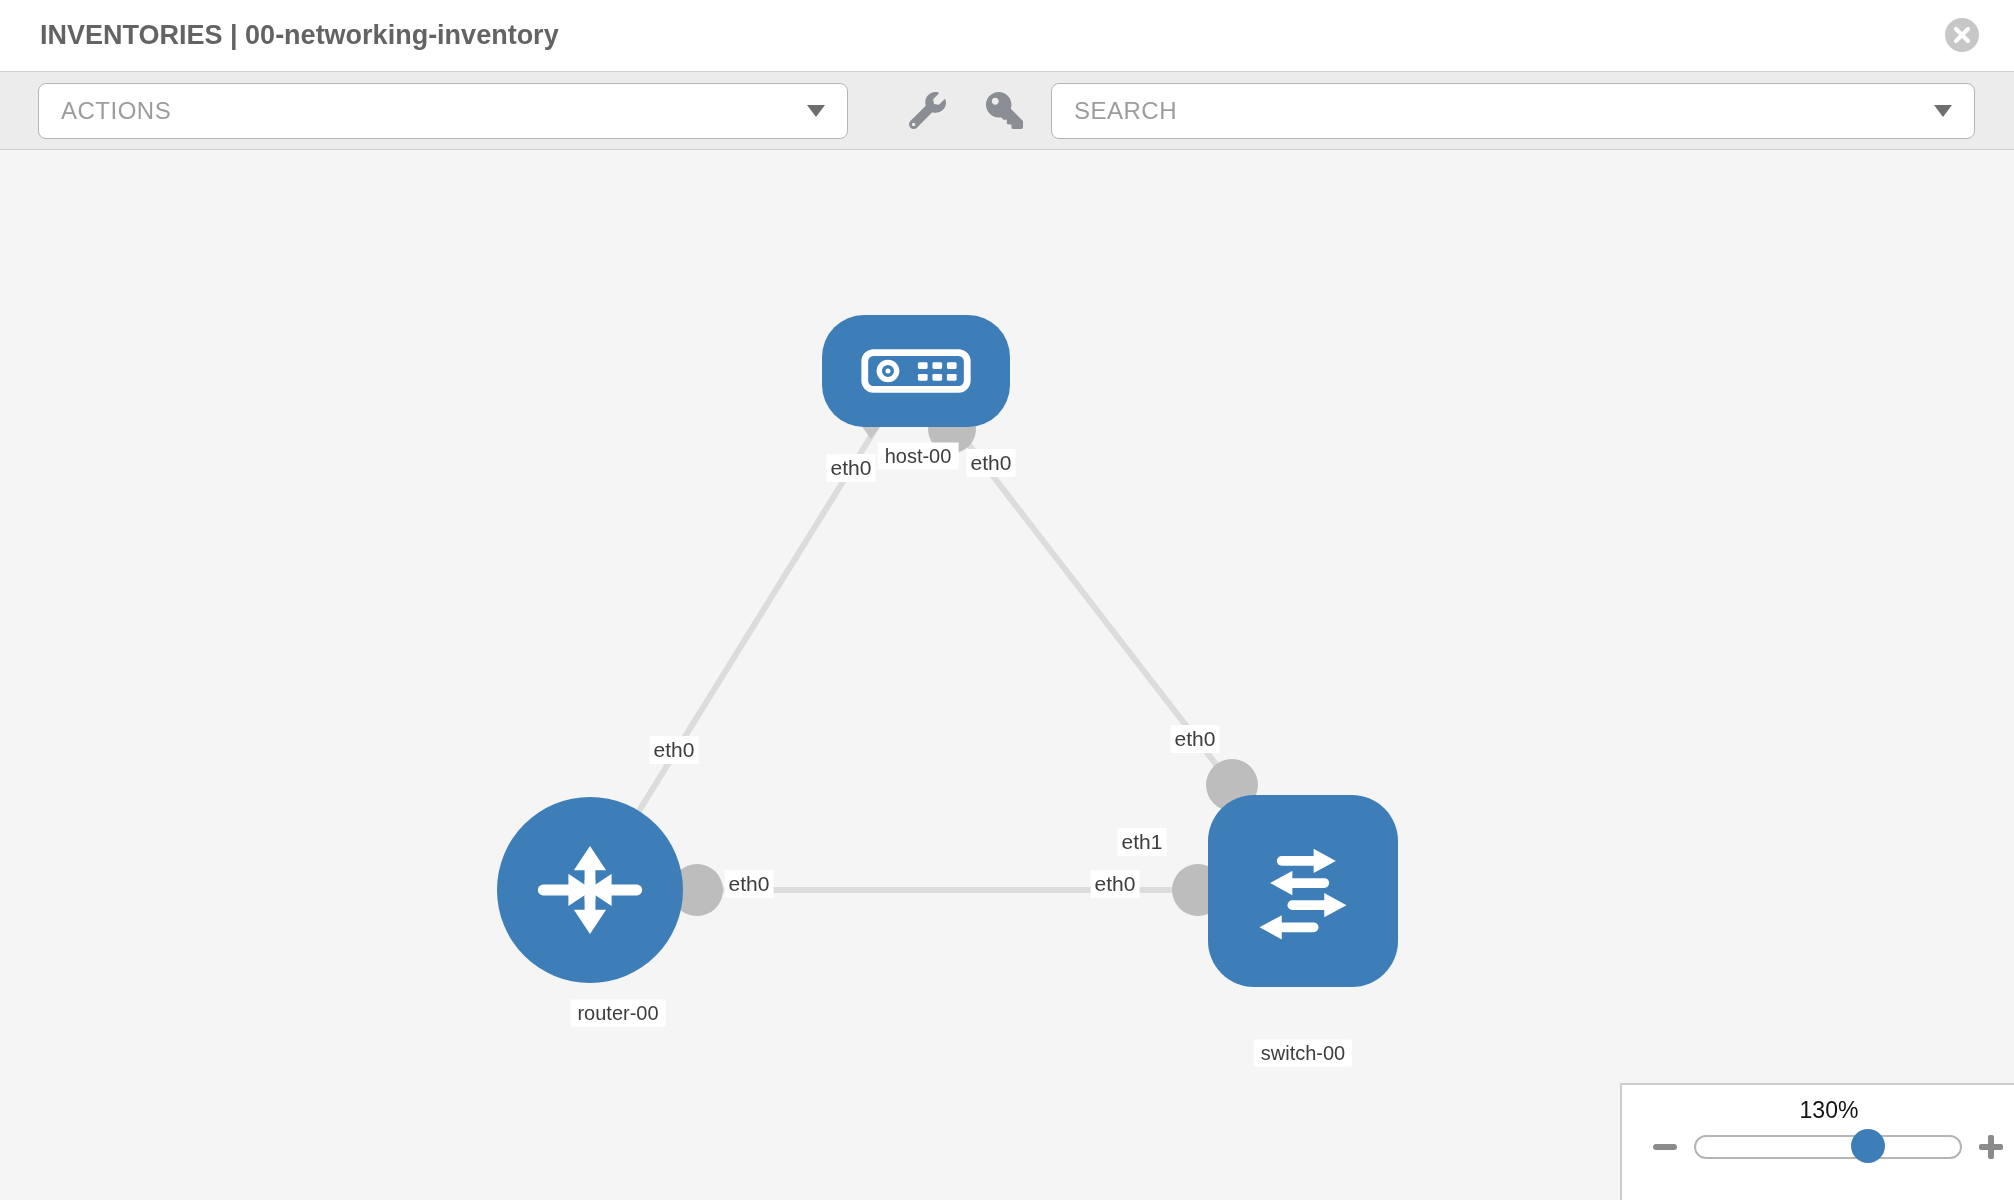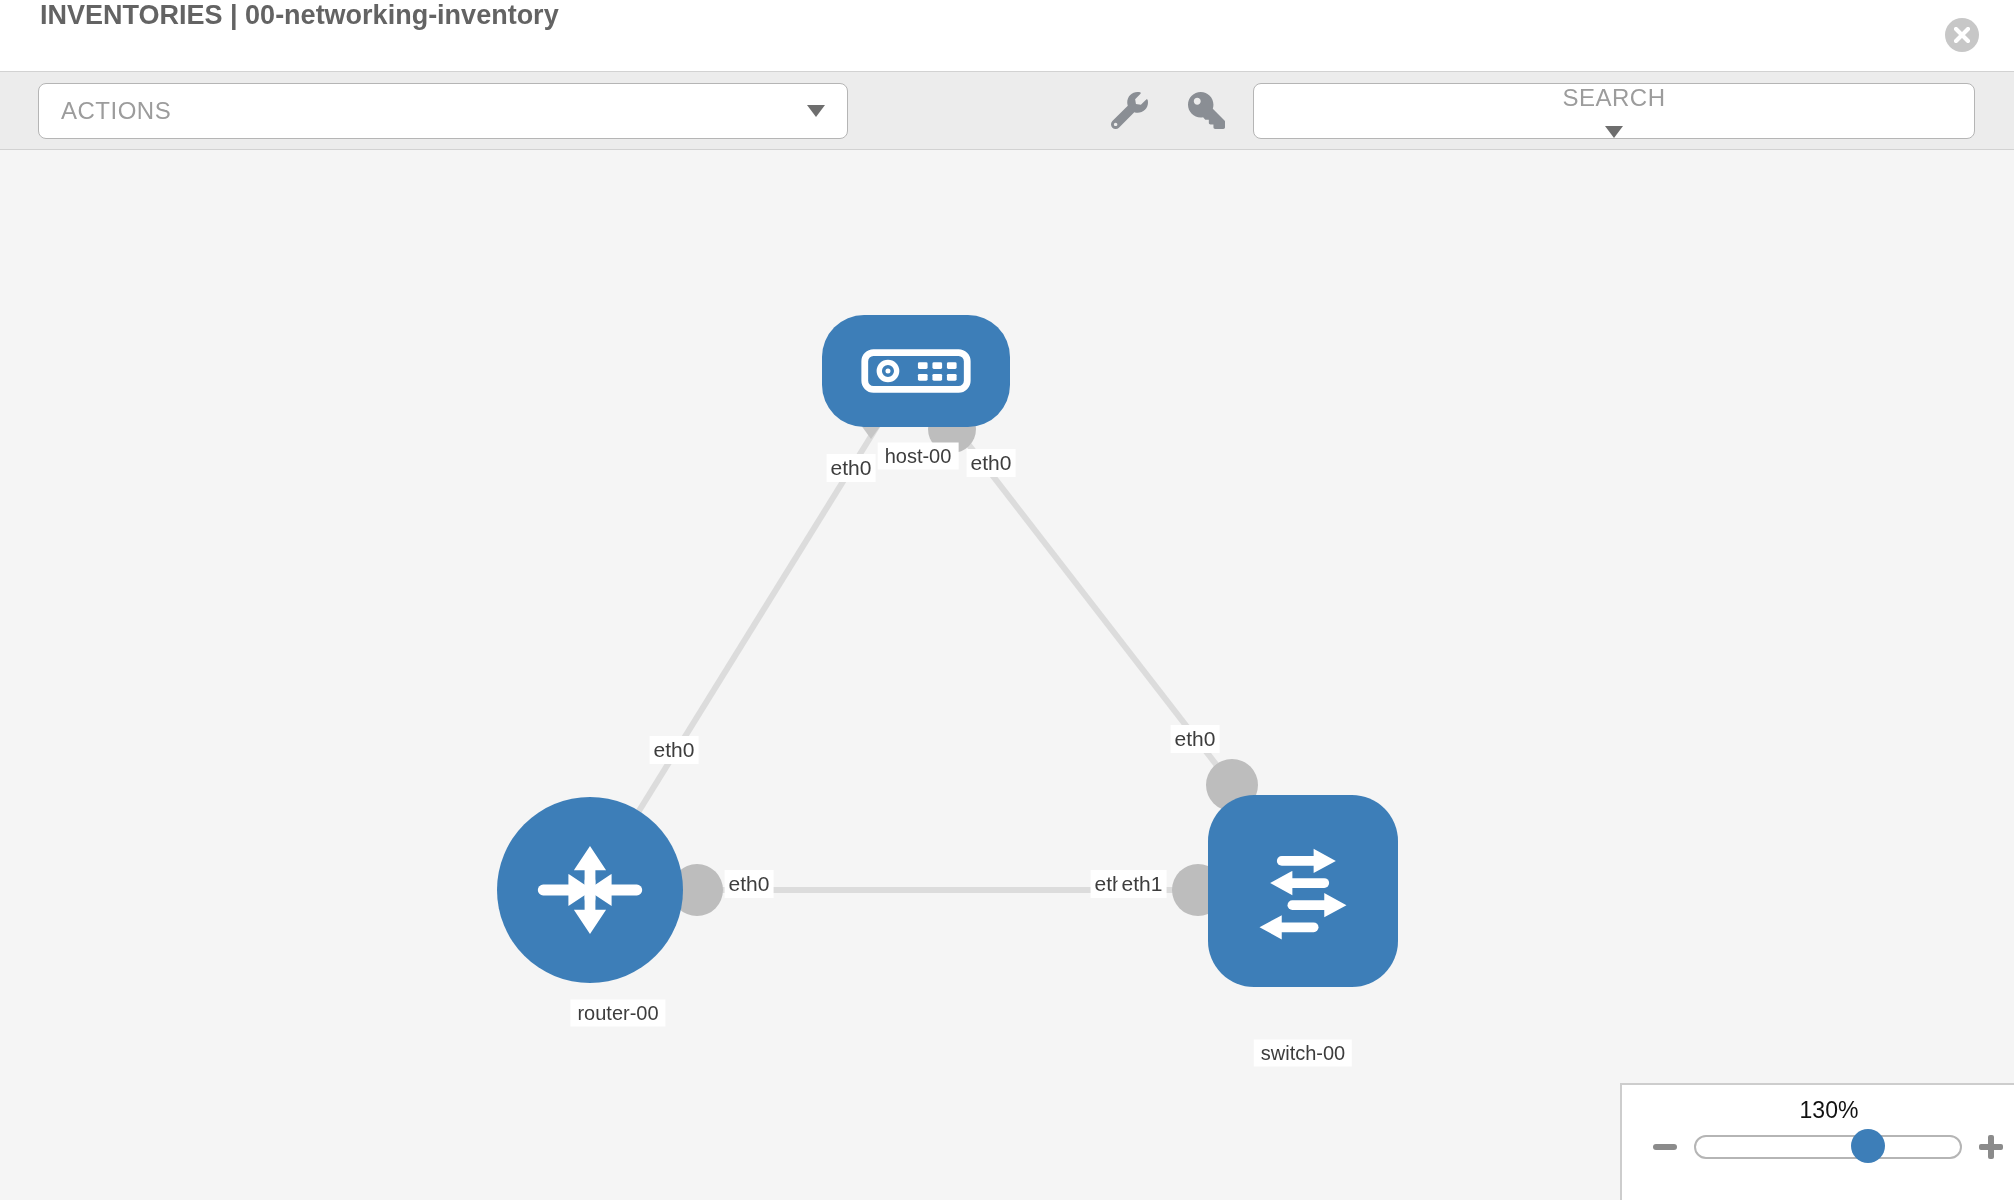--- a/index.html
+++ b/index.html
@@ -1,39 +1,39 @@
 <!DOCTYPE html>
 <html><head>
 <meta charset="utf-8">
 <style>
   * { margin: 0; padding: 0; box-sizing: border-box; }
   html, body { width: 2014px; height: 1200px; overflow: hidden; background: #fff;
     font-family: "Liberation Sans", sans-serif; }
 
   
   .header { position: absolute; top: 0; left: 0; width: 2014px; height: 71px;
-    background: #ffffff; display: flex; padding: 0 40px; }
+    background: #ffffff; display: flex; align-items: center; padding: 0 40px; }
   .title { font-size: 27px; font-weight: bold; color: #636363; }
   .close-btn { position: absolute; right: 35px; top: 18px; width: 34px; height: 34px;
     border: none; border-radius: 50%; background: #c7c7c7; cursor: pointer;
     display: flex; align-items: center; justify-content: center; padding: 0; }
   .close-btn svg { width: 16px; height: 16px; }
 
   
   .toolbar { position: absolute; top: 71px; left: 0; width: 2014px; height: 79px;
     background: #ececec; border-top: 1px solid #d2d2d2; border-bottom: 1px solid #d2d2d2;
     display: flex; align-items: center; padding: 0 39px 0 38px; }
   .select { height: 56px; background: #fff; border: 1px solid #b5b5b5; border-radius: 8px;
     display: flex; align-items: center; justify-content: space-between;
     padding: 0 22px; cursor: pointer; }
   .select .select-label { font-size: 24px; color: #9c9c9c; letter-spacing: 0.5px; }
   .caret { width: 0; height: 0; border-left: 9px solid transparent;
     border-right: 9px solid transparent; border-top: 12px solid #6e6e6e; }
   .select.actions { width: 810px; }
-  .select.search { width: 722px; flex-direction: column; }
+  .select.search { width: 924px; }
   .toolbar-spacer { flex: 1; }
   .icon-btn { background: transparent; border: none; cursor: pointer; padding: 0;
     display: flex; align-items: center; justify-content: center; }
   .icon-btn svg { width: 37px; height: 37px; fill: #8a8e94; }
   .icon-btn.wrench { margin-right: 40px; }
   .icon-btn.key { margin-right: 28px; }
 
   
   .canvas { position: absolute; top: 150px; left: 0; width: 2014px; height: 1050px;
     background: #f5f5f5; }
@@ -167,21 +167,21 @@
       </g>
     </svg>
   </div>
 
   <span class="chip if" style="left:851px; top:318px;">eth0</span>
   <span class="chip if" style="left:991px; top:313px;">eth0</span>
   <span class="chip if" style="left:674px; top:600px;">eth0</span>
   <span class="chip if" style="left:1195px; top:589px;">eth0</span>
   <span class="chip if" style="left:749px; top:734px;">eth0</span>
   <span class="chip if overlap-under" style="left:1115px; top:734px;">eth0</span>
-  <span class="chip if overlap-over" style="left:1142px; top:734px;">eth1</span>
+  <span class="chip if overlap-over" style="left:1142px; top:692px;">eth1</span>
 
   <span class="chip nodename" style="left:918px; top:306px;">host-00</span>
   <span class="chip nodename" style="left:618px; top:863px;text-align:right;">router-00</span>
   <span class="chip nodename" style="left:1303px; top:863px;margin-top:40px;">switch-00</span>
 </div>
 
 <div class="zoom-panel">
   <div class="zoom-level">130%</div>
   <div class="zoom-row">
     <button class="zoom-btn">

